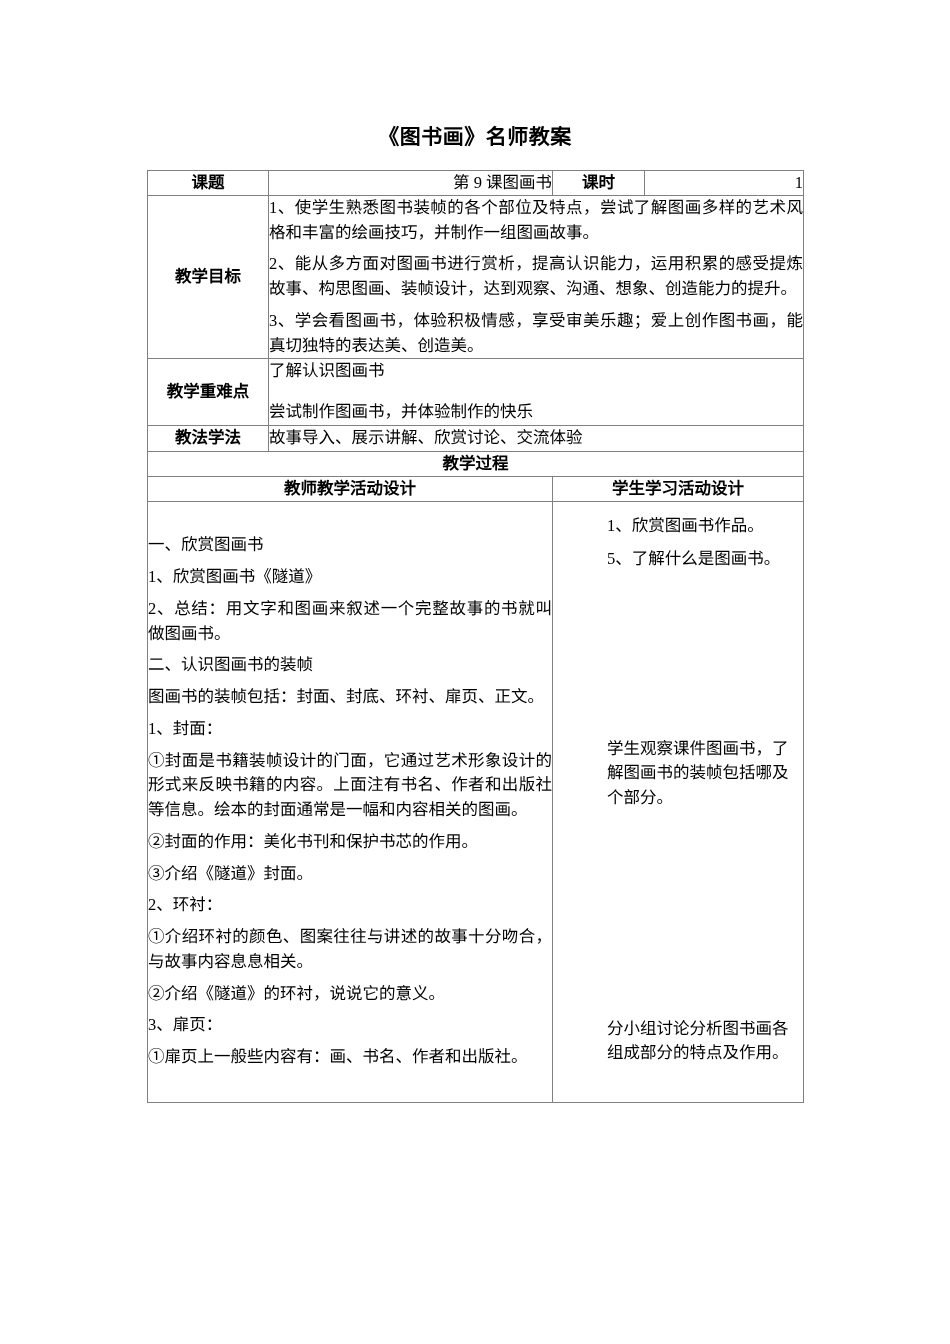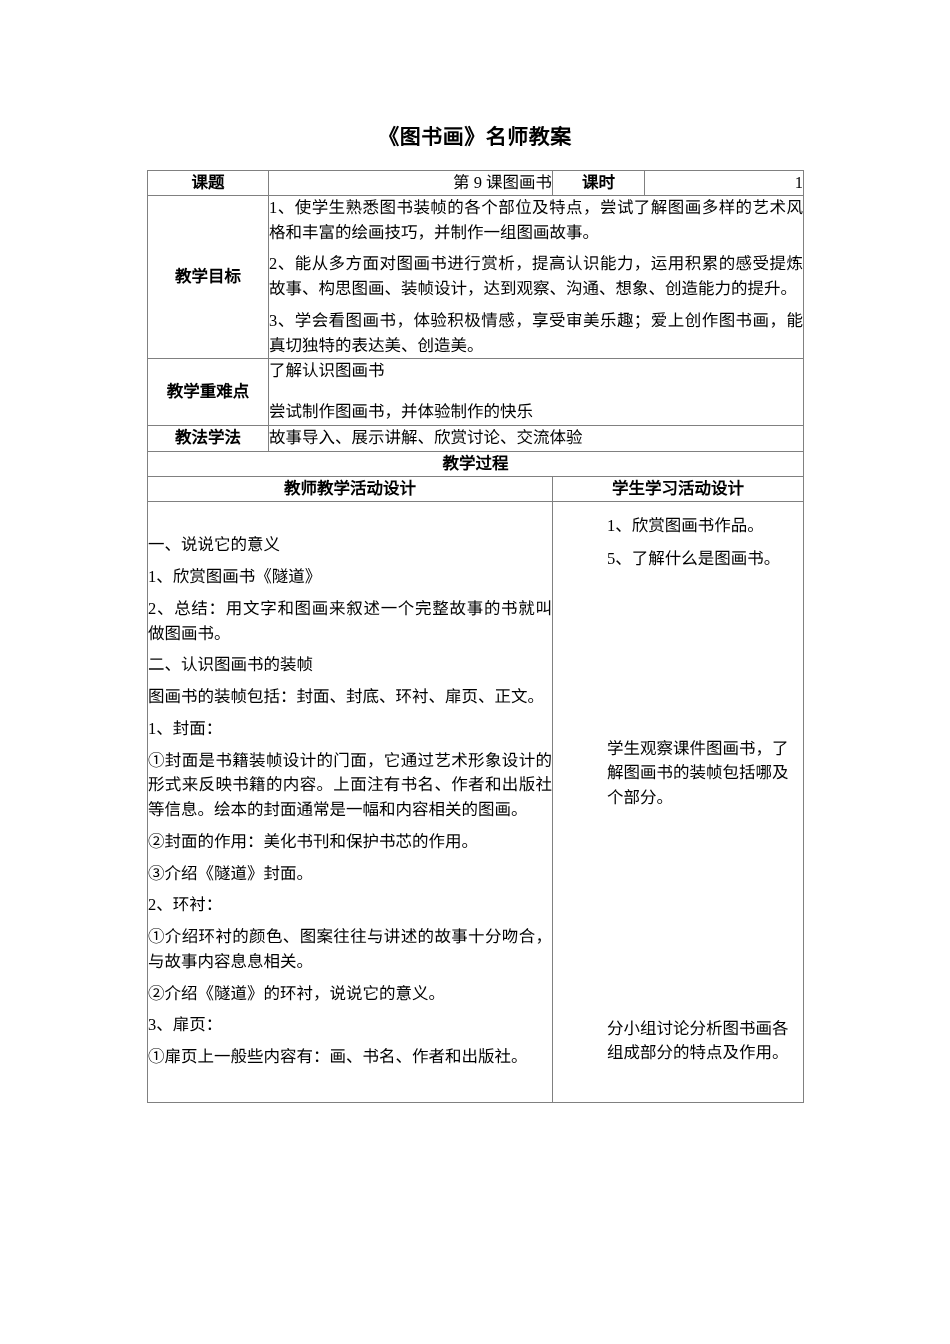--- a/index.html
+++ b/index.html
@@ -176,21 +176,21 @@
         <td class="section-head" colspan="4">教学过程</td>
       </tr>
 
       <tr>
         <td class="col-head" colspan="2">教师教学活动设计</td>
         <td class="col-head" colspan="2">学生学习活动设计</td>
       </tr>
 
       <tr>
         <td class="proc-left" colspan="2">
-          <p class="para">一、说说它的意义</p>
+          <p class="para">一、欣赏图画书</p>
           <p class="para">1、欣赏图画书《隧道》</p>
           <p class="para">2、总结：用文字和图画来叙述一个完整故事的书就叫做图画书。</p>
           <p class="para">二、认识图画书的装帧</p>
           <p class="para">图画书的装帧包括：封面、封底、环衬、扉页、正文。</p>
           <p class="para">1、封面：</p>
           <p class="para">①封面是书籍装帧设计的门面，它通过艺术形象设计的形式来反映书籍的内容。上面注有书名、作者和出版社等信息。绘本的封面通常是一幅和内容相关的图画。</p>
           <p class="para">②封面的作用：美化书刊和保护书芯的作用。</p>
           <p class="para">③介绍《隧道》封面。</p>
           <p class="para">2、环衬：</p>
           <p class="para">①介绍环衬的颜色、图案往往与讲述的故事十分吻合，与故事内容息息相关。</p>

